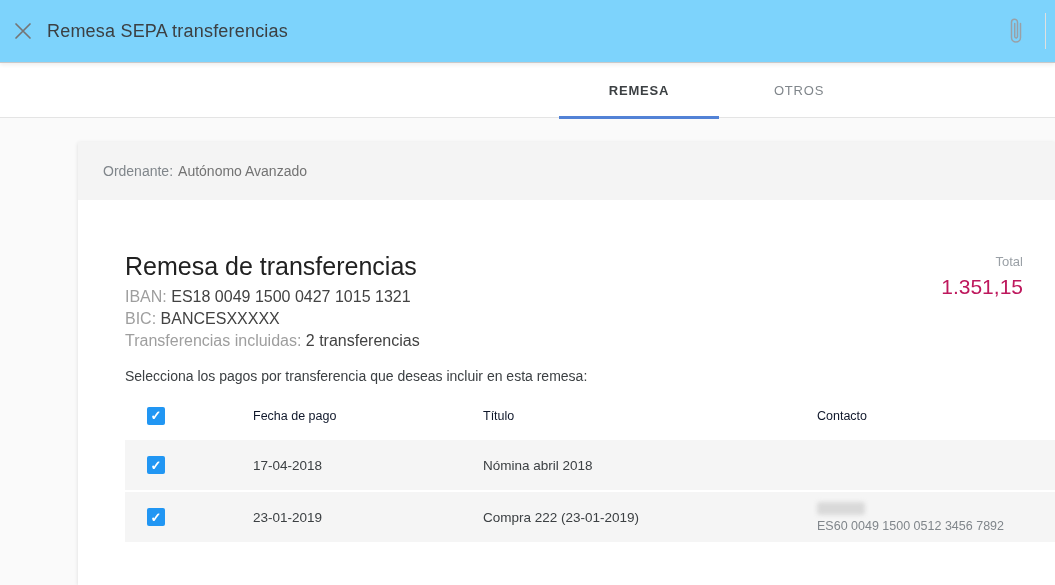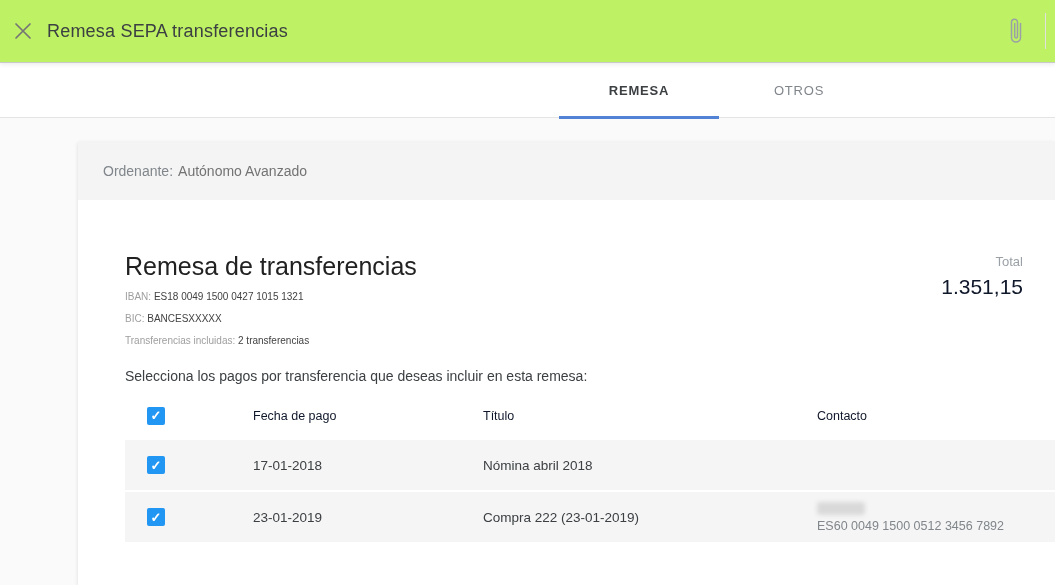--- a/index.html
+++ b/index.html
@@ -1,21 +1,21 @@
 <!DOCTYPE html>
 <html><head>
 <meta charset="utf-8">
 <style>
   * { margin:0; padding:0; box-sizing:border-box; }
   html,body { width:1055px; height:585px; overflow:hidden; background:#fff;
               font-family:"Liberation Sans", sans-serif; -webkit-font-smoothing:antialiased; }
   .stage { position:relative; width:1055px; height:585px; background:#fafafa; }
 
   
-  .appbar { position:absolute; top:0; left:0; width:1055px; height:62px; background:#bef264;
+  .appbar { position:absolute; top:0; left:0; width:1055px; height:62px; background:#7dd3fc;
             box-shadow:0 1px 0 #c9c9c9, 0 3px 4px rgba(0,0,0,.07); z-index:5;
             display:flex; align-items:center; }
   .close-btn { width:18px; height:18px; margin-left:14px; cursor:pointer; display:flex; align-items:center; justify-content:center; }
   .appbar-title { margin-left:15px; font-size:18px; color:#3c4043; letter-spacing:.2px; }
   .appbar-right { margin-left:auto; display:flex; align-items:center; height:100%; }
   .clip-btn { width:40px; height:40px; display:flex; align-items:center; justify-content:center; cursor:pointer; }
   .appbar-divider { width:1px; height:36px; background:#e0e0e0; margin:0 9px 0 9px; }
 
   
   .tabbar { position:absolute; top:62px; left:0; width:1055px; height:56px; background:#fff;
@@ -32,26 +32,26 @@
           box-shadow:0 1px 4px rgba(0,0,0,.12); }
   .card-head { height:58px; background:#f4f4f4; display:flex; align-items:center; padding-left:25px;
                font-size:14px; }
   .card-head .lbl { color:#80868b; }
   .card-head .val { color:#737373; margin-left:5px; }
 
   .card-body { padding-left:47px; }
 
   .summary { display:flex; margin-top:50px; }
   .doc-title { font-size:25px; color:#212121; line-height:32px; }
-  .meta { margin-top:4px; font-size:10px; line-height:22px; }
+  .meta { margin-top:4px; font-size:16px; line-height:22px; }
   .meta .lbl { color:#9e9e9e; }
   .meta .val { color:#424242; }
   .total-block { margin-left:auto; margin-right:32px; text-align:right; padding-top:4px; }
   .total-label { font-size:13px; color:#9aa0a6; }
-  .total-amount { font-size:21px; color:#0f172a; margin-top:6px; }
+  .total-amount { font-size:21px; color:#be185d; margin-top:6px; }
 
   .instruction { margin-top:16px; font-size:14px; color:#3c4043; }
 
   
   .table { margin-top:9px; width:930px; }
   .trow { display:grid; grid-template-columns:128px 230px 334px 1fr; align-items:center; }
   .trow.head { height:45px; background:#fff; }
   .trow.data { height:50px; background:#f5f5f5; margin-top:2px; }
   .cell-check { padding-left:22px; }
   .checkbox { width:18px; height:18px; background:#2196f3; border-radius:2px; cursor:pointer;
@@ -143,21 +143,21 @@
           <div class="col-label">Título</div>
           <div class="col-label">Contacto</div>
         </div>
 
         <div class="trow data">
           <div class="cell-check">
             <div class="checkbox">
               <span>✓</span>
             </div>
           </div>
-          <div class="cell-text">17-01-2018</div>
+          <div class="cell-text">17-04-2018</div>
           <div class="cell-text">Nómina abril 2018</div>
         </div>
 
         <div class="trow data">
           <div class="cell-check">
             <div class="checkbox">
               <span>✓</span>
             </div>
           </div>
           <div class="cell-text">23-01-2019</div>

